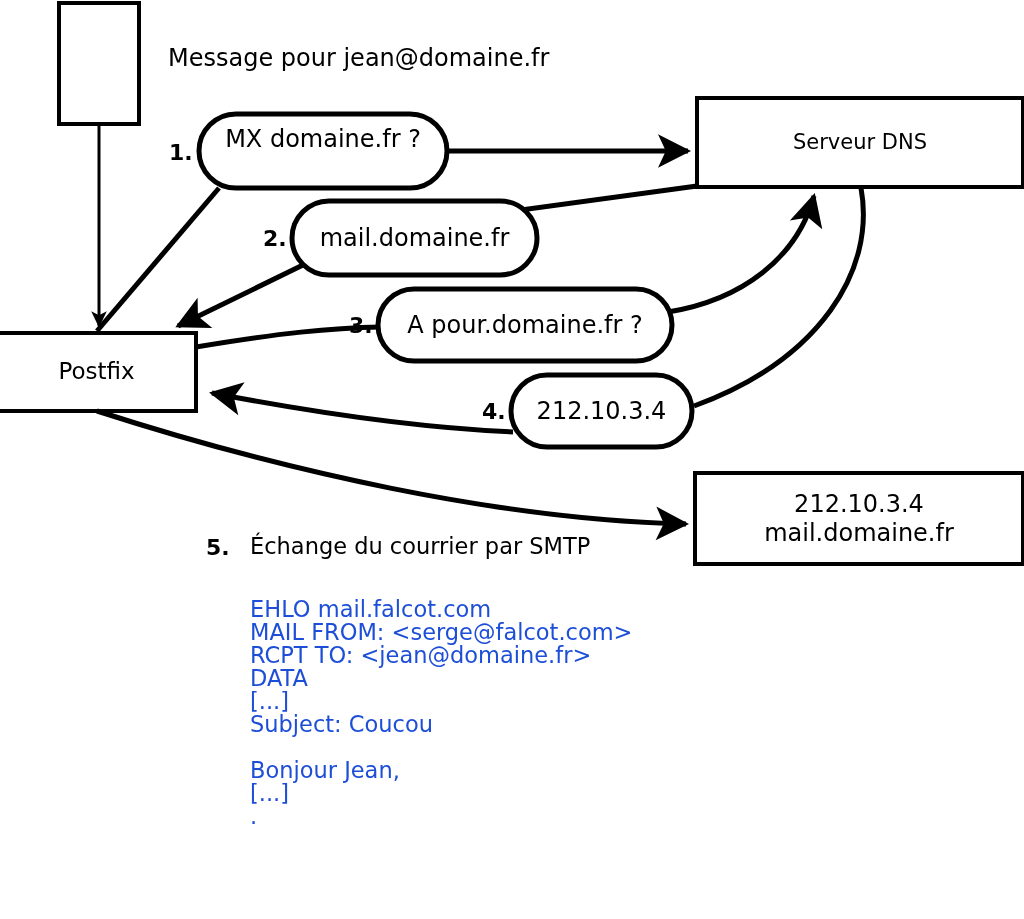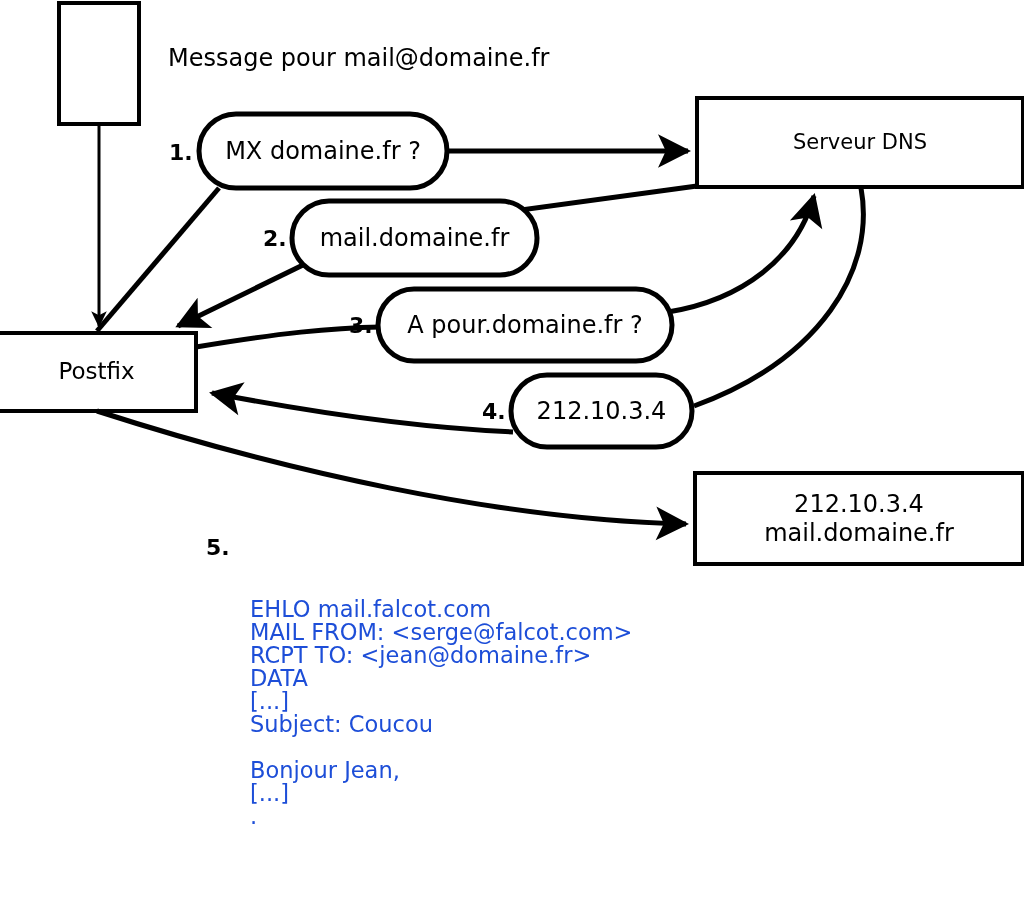--- a/index.html
+++ b/index.html
@@ -95,45 +95,46 @@
     <path d="M513,432 C400,427 290,408 212,393" fill="none" stroke="#000" stroke-width="5" marker-end="url(#ah)"></path>
 
     <path d="M97,411 C280,470 500,520 686,524" fill="none" stroke="#000" stroke-width="5" marker-end="url(#ah)"></path>
 
     <rect x="199" y="114" width="248" height="74" rx="37" ry="37" fill="#fff" stroke="#000" stroke-width="5"></rect>
     <rect x="292" y="201" width="245" height="74" rx="37" ry="37" fill="#fff" stroke="#000" stroke-width="5"></rect>
     <rect x="378" y="289" width="294" height="72" rx="36" ry="36" fill="#fff" stroke="#000" stroke-width="5"></rect>
     <rect x="511" y="375" width="181" height="72" rx="36" ry="36" fill="#fff" stroke="#000" stroke-width="5"></rect>
   </svg>
 
-  <div class="lbl" style="left:168px; top:46px; font-size:24px;">Message pour mail@domaine.fr</div>
+  <div class="lbl" style="left:168px; top:46px; font-size:24px;">Message pour jean@domaine.fr</div>
 
   <div class="node-text" style="left:-3px; top:333px; width:199px; height:78px; font-size:23px;">Postfix</div>
 
   <div class="node-text" style="left:697px; top:98px; width:326px; height:89px; font-size:21px;">Serveur DNS</div>
 
   <div class="node-text" style="left:695px; top:473px; width:328px; height:91px; font-size:24px; flex-direction:column;">
     <span>212.10.3.4</span>
     <span>mail.domaine.fr</span>
   </div>
 
-  <div class="node-text" style="left:199px; top:114px; width:248px; height:74px; font-size:24px;">MX domaine.fr ?</div>
+  <div class="node-text" style="left:199px; top:102px; width:248px; height:74px; font-size:24px;">MX domaine.fr ?</div>
 
   <div class="node-text" style="left:292px; top:201px; width:245px; height:74px; font-size:24px;">mail.domaine.fr</div>
 
   <div class="node-text" style="left:378px; top:289px; width:294px; height:72px; font-size:24px;">A pour.domaine.fr ?</div>
 
   <div class="node-text" style="left:511px; top:375px; width:181px; height:72px; font-size:24px;">212.10.3.4</div>
 
   <div class="step-num" style="left:169px; top:140px;">1.</div>
   <div class="step-num" style="left:263px; top:226px;">2.</div>
   <div class="step-num" style="left:349px; top:313px;">3.</div>
   <div class="step-num" style="left:482px; top:399px;">4.</div>
   <div class="step-num" style="left:206px; top:535px;">5.</div>
 
+  <div class="caption" style="left:250px; top:533px;">Échange du courrier par SMTP</div>
 
   <div class="body-text" style="left:250px; top:598px;">EHLO mail.falcot.com
 MAIL FROM: &lt;serge@falcot.com&gt;
 RCPT TO: &lt;jean@domaine.fr&gt;
 DATA
 [...]
 Subject: Coucou
 
 Bonjour Jean,
 [...]

